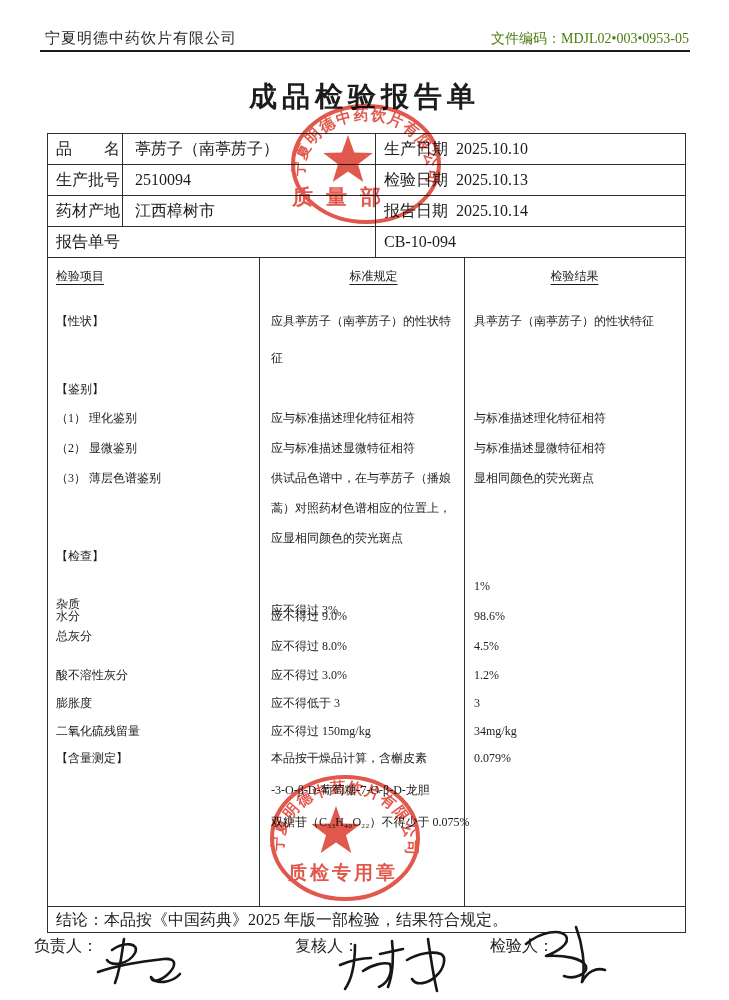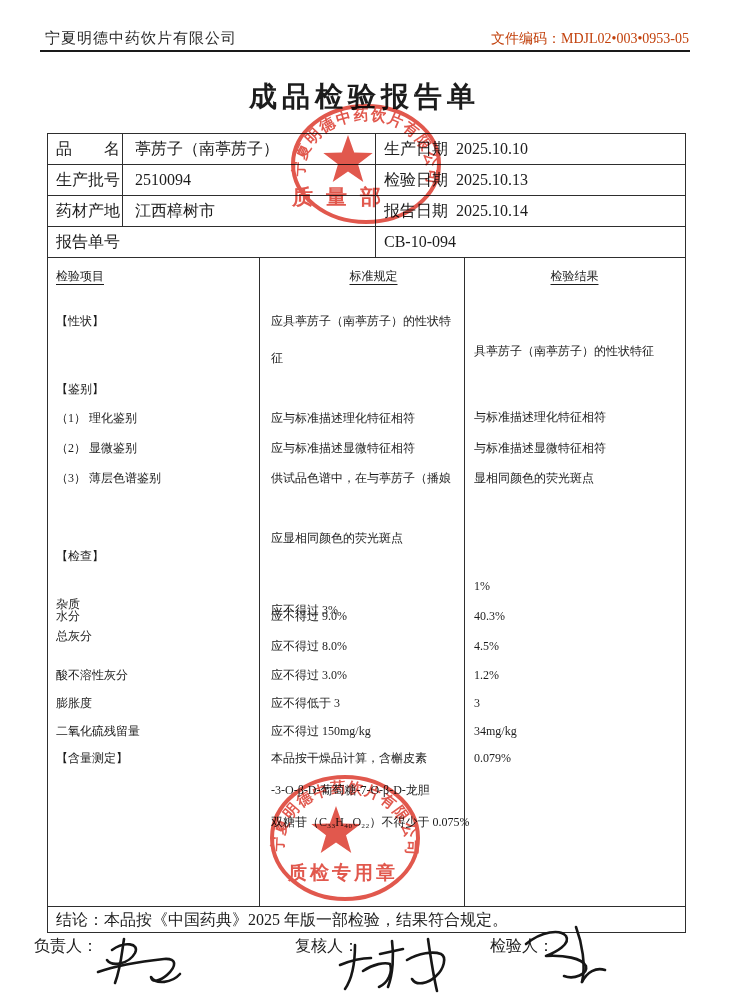--- a/index.html
+++ b/index.html
@@ -4,21 +4,21 @@
 <style>
   html,body{margin:0;padding:0;}
   body{
     width:729px;height:1000px;background:#ffffff;position:relative;
     font-family:"Liberation Serif","DejaVu Serif",serif;
     color:#1c1c1c;overflow:hidden;
   }
   .page{position:absolute;inset:0;}
   
   .hdr-company{position:absolute;left:45px;top:29px;font-size:15px;letter-spacing:1px;color:#2a2a2a;}
-  .hdr-code{position:absolute;right:40px;top:30px;font-size:14px;color:#c2410c;}
+  .hdr-code{position:absolute;right:40px;top:30px;font-size:14px;color:#4d7c0f;}
   .hdr-rule{position:absolute;left:40px;top:50px;width:650px;height:2px;background:#1a1a1a;}
   .doc-title{position:absolute;left:0;top:78px;width:729px;text-align:center;
     font-size:28px;font-weight:bold;letter-spacing:5px;}
   
   .table-outer{position:absolute;left:47px;top:133px;width:637px;border:1px solid #2e2e2e;}
   
   .ig{display:grid;grid-template-columns:75px 253px 80px 1fr;}
   .ig-cell{height:30px;line-height:30px;font-size:16px;border-bottom:1px solid #2e2e2e;white-space:nowrap;overflow:visible;}
   .ig-a{padding-left:8px;border-right:1px solid #2e2e2e;}
   .ig-b{padding-left:12px;border-right:1px solid #2e2e2e;}
@@ -98,37 +98,38 @@
       <div class="tl c1" style="top:407px;">酸不溶性灰分</div>
       <div class="tl c1" style="top:435px;">膨胀度</div>
       <div class="tl c1" style="top:463px;">二氧化硫残留量</div>
       <div class="tl c1" style="top:490px;">【含量测定】</div>
 
       <div class="tl c2" style="top:53px;">应具葶苈子（南葶苈子）的性状特</div>
       <div class="tl c2" style="top:90px;">征</div>
       <div class="tl c2" style="top:150px;">应与标准描述理化特征相符</div>
       <div class="tl c2" style="top:180px;">应与标准描述显微特征相符</div>
       <div class="tl c2" style="top:210px;">供试品色谱中，在与葶苈子（播娘</div>
+      <div class="tl c2" style="top:240px;">蒿）对照药材色谱相应的位置上，</div>
       <div class="tl c2" style="top:270px;">应显相同颜色的荧光斑点</div>
       <div class="tl c2" style="top:318px;margin-top:24px;">应不得过 3%</div>
       <div class="tl c2" style="top:348px;">应不得过 9.0%</div>
       <div class="tl c2" style="top:378px;">应不得过 8.0%</div>
       <div class="tl c2" style="top:407px;">应不得过 3.0%</div>
       <div class="tl c2" style="top:435px;">应不得低于 3</div>
       <div class="tl c2" style="top:463px;">应不得过 150mg/kg</div>
       <div class="tl c2" style="top:490px;">本品按干燥品计算，含槲皮素</div>
       <div class="tl c2" style="top:522px;">-3-O-β-D-葡萄糖-7-O-β-D-龙胆</div>
       <div class="tl c2" style="top:554px;">双糖苷（C₃₃H₄₀O₂₂）不得少于 0.075%</div>
 
-      <div class="tl c3" style="top:53px;margin-top:30px;">具葶苈子（南葶苈子）的性状特征</div>
-      <div class="tl c3" style="top:150px;font-family:Liberation Mono, monospace;">与标准描述理化特征相符</div>
+      <div class="tl c3" style="top:53px;">具葶苈子（南葶苈子）的性状特征</div>
+      <div class="tl c3" style="top:150px;">与标准描述理化特征相符</div>
       <div class="tl c3" style="top:180px;">与标准描述显微特征相符</div>
       <div class="tl c3" style="top:210px;">显相同颜色的荧光斑点</div>
       <div class="tl c3" style="top:318px;">1%</div>
-      <div class="tl c3" style="top:348px;">40.3%</div>
+      <div class="tl c3" style="top:348px;">98.6%</div>
       <div class="tl c3" style="top:378px;">4.5%</div>
       <div class="tl c3" style="top:407px;">1.2%</div>
       <div class="tl c3" style="top:435px;">3</div>
       <div class="tl c3" style="top:463px;">34mg/kg</div>
       <div class="tl c3" style="top:490px;">0.079%</div>
     </div>
 
     <div class="concl">结论：本品按《中国药典》2025 年版一部检验，结果符合规定。</div>
   </div>
 

